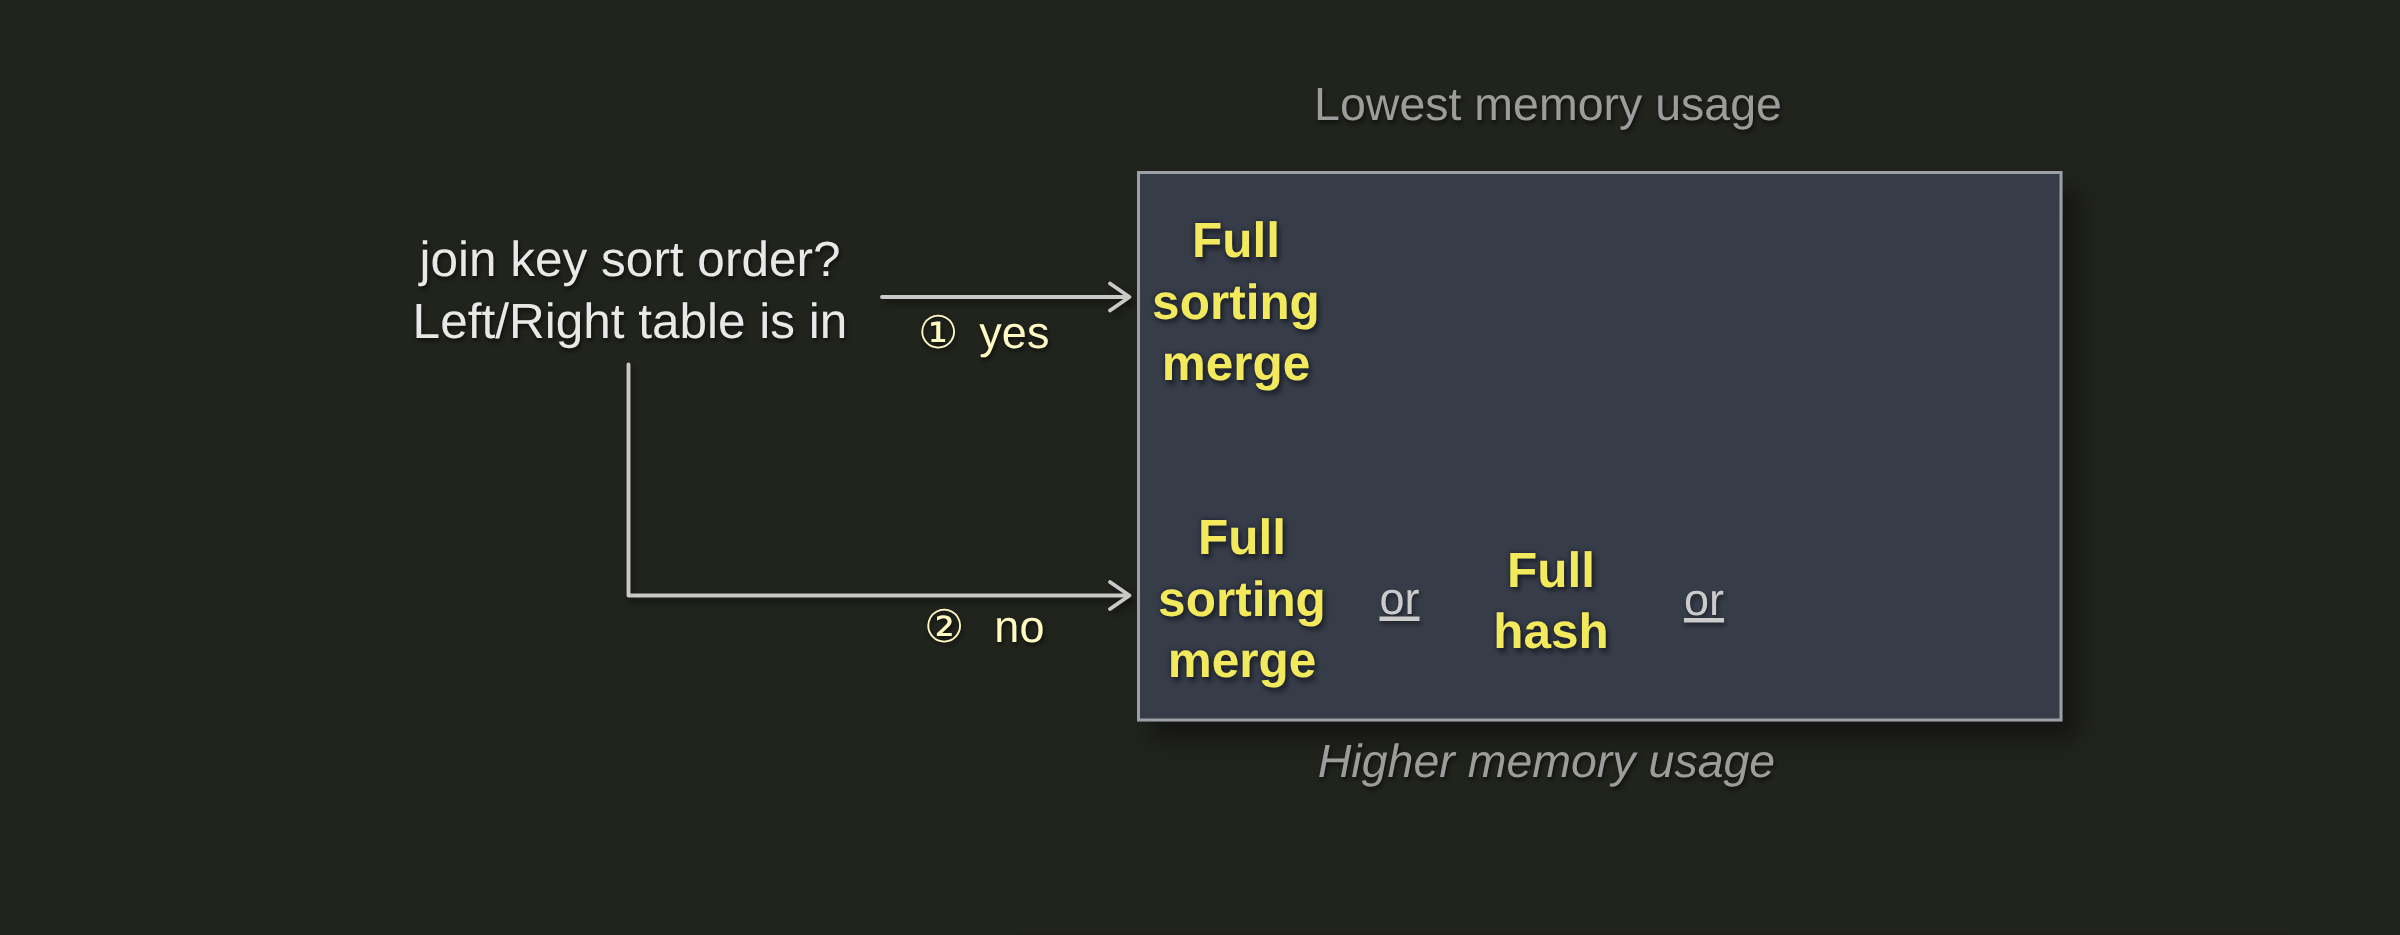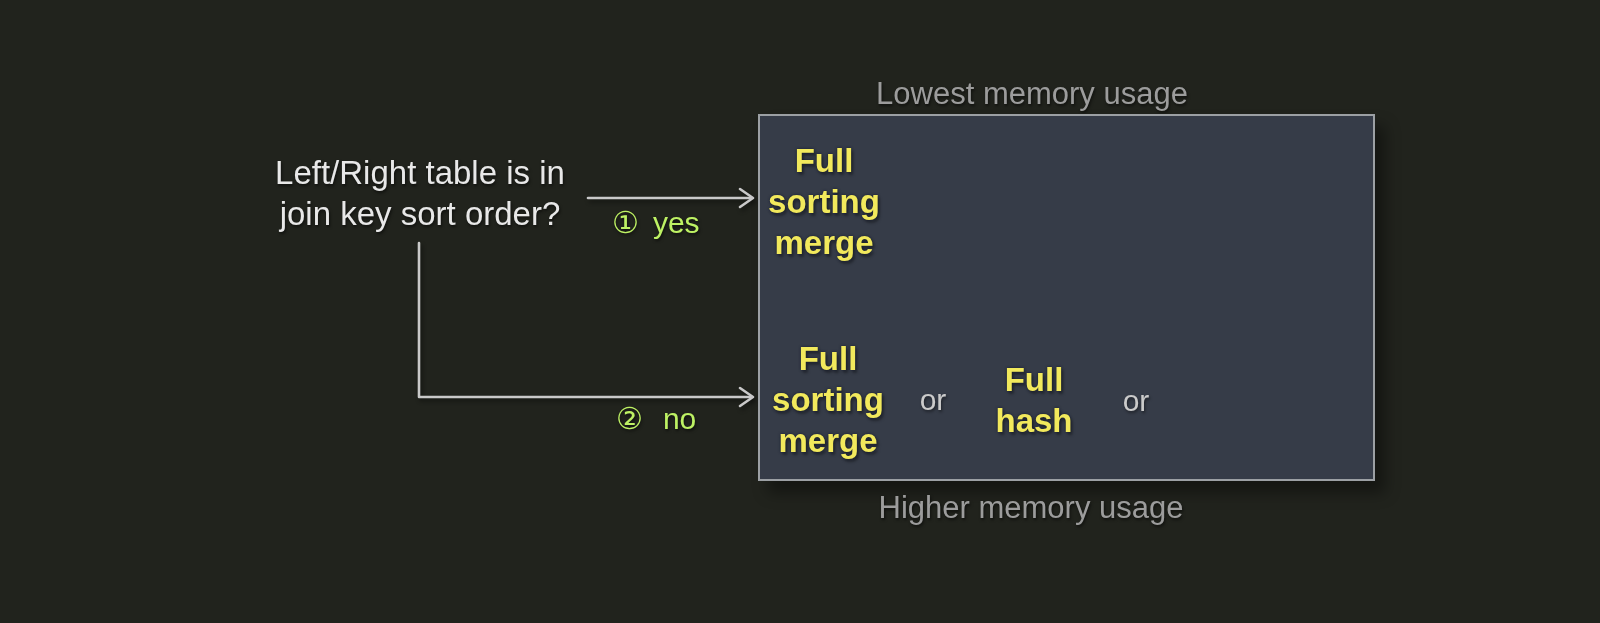--- a/index.html
+++ b/index.html
@@ -42,43 +42,43 @@
     font-size: 33px;
     line-height: 41px;
     text-align: center;
     white-space: nowrap;
     text-shadow: 1px 2px 3px rgba(0,0,0,0.55);
   }
 
   
   .branch-label {
     position: absolute;
-    color: #bef264;
+    color: #fef9c3;
     font-size: 30px;
     line-height: 34px;
     white-space: nowrap;
     text-shadow: 1px 2px 3px rgba(0,0,0,0.55);
     text-align: right;
   }
   .branch-label .num { margin-right: 14px; }
   .branch-yes { left: 612px; top: 206px; }
   .branch-no  { left: 616px; top: 402px; }
   .branch-no .num { margin-right: 20px; }
 
   
   .caption {
     position: absolute;
     transform: translateX(-50%);
     color: #9c9c9c;
     font-size: 31px;
     white-space: nowrap;
     text-shadow: 1px 2px 3px rgba(0,0,0,0.55);
   }
-  .caption-top    { left: 1032px; top: 76px; }
-  .caption-bottom { left: 1031px; top: 490px; }
+  .caption-top    { left: 1032px; top: 52px; }
+  .caption-bottom { left: 1031px; top: 490px; font-style: italic; }
 
   
   .algo-box {
     position: absolute;
     left: 758px;
     top: 114px;
     width: 617px;
     height: 367px;
     box-sizing: border-box;
     background: #363c48;
@@ -101,39 +101,40 @@
   .algo-unsorted-1 { left: 68px;  top: 283px; }
   .algo-unsorted-2 { left: 274px; top: 284px; }
   .algo-unsorted-3 { left: 476px; top: 283px; }
 
   .or-sep {
     position: absolute;
     transform: translate(-50%, -50%);
     color: #cbcbcb;
     font-size: 30px;
     text-shadow: 1px 2px 3px rgba(0,0,0,0.45);
+    text-decoration: underline;
   }
   .or-1 { left: 173px; top: 284px; }
   .or-2 { left: 376px; top: 285px; }
 </style>
 </head>
 <body>
 
 <div class="canvas">
 
   <svg class="connectors" viewBox="0 0 1600 623" xmlns="http://www.w3.org/2000/svg">
     <path d="M588 198 H750"></path>
     <path d="M740 189 L753 198 L740 207"></path>
     <path d="M419 243 V397 H750"></path>
     <path d="M740 388 L753 397 L740 406"></path>
   </svg>
 
   <div class="question">
+    <div>join key sort order?</div>
     <div>Left/Right table is in</div>
-    <div>join key sort order?</div>
   </div>
 
   <div class="branch-label branch-yes">
     <span class="num">①</span><span>yes</span>
   </div>
 
   <div class="branch-label branch-no">
     <span class="num">②</span><span>no</span>
   </div>
 

